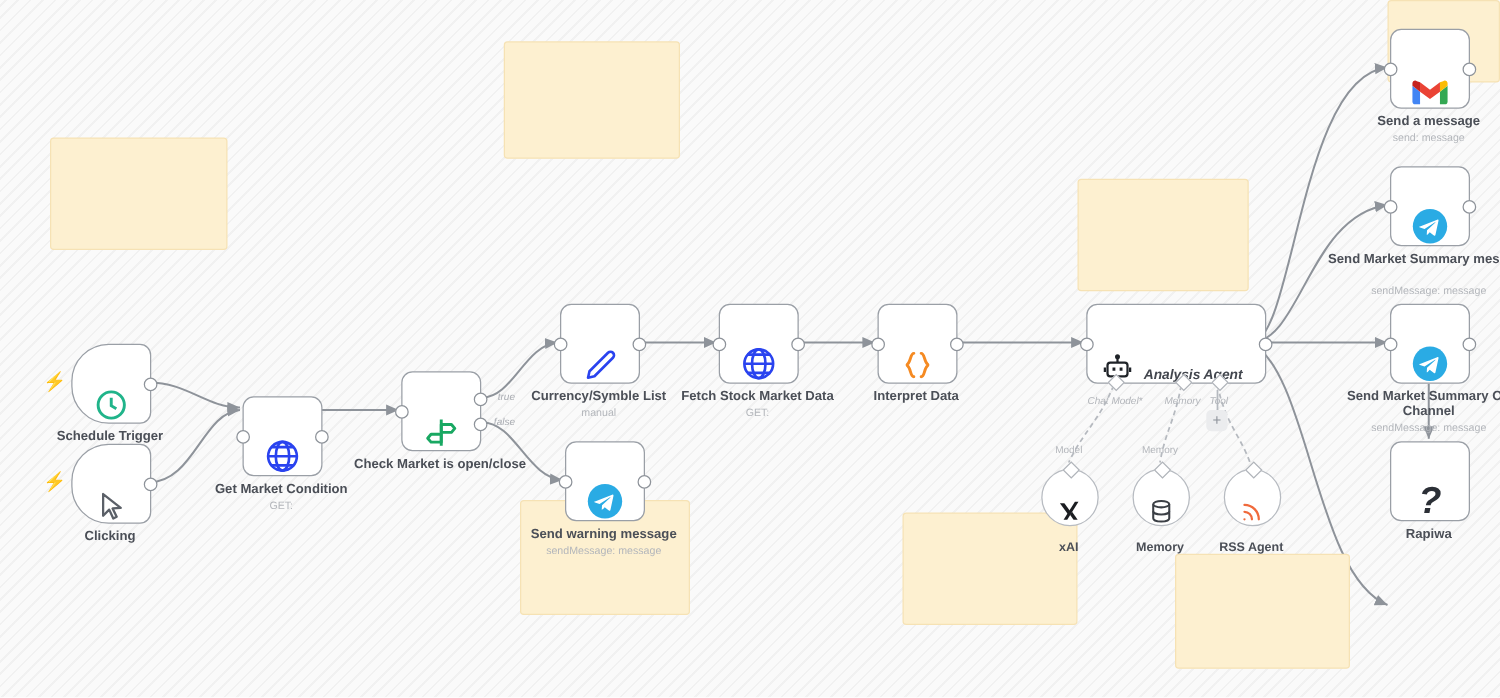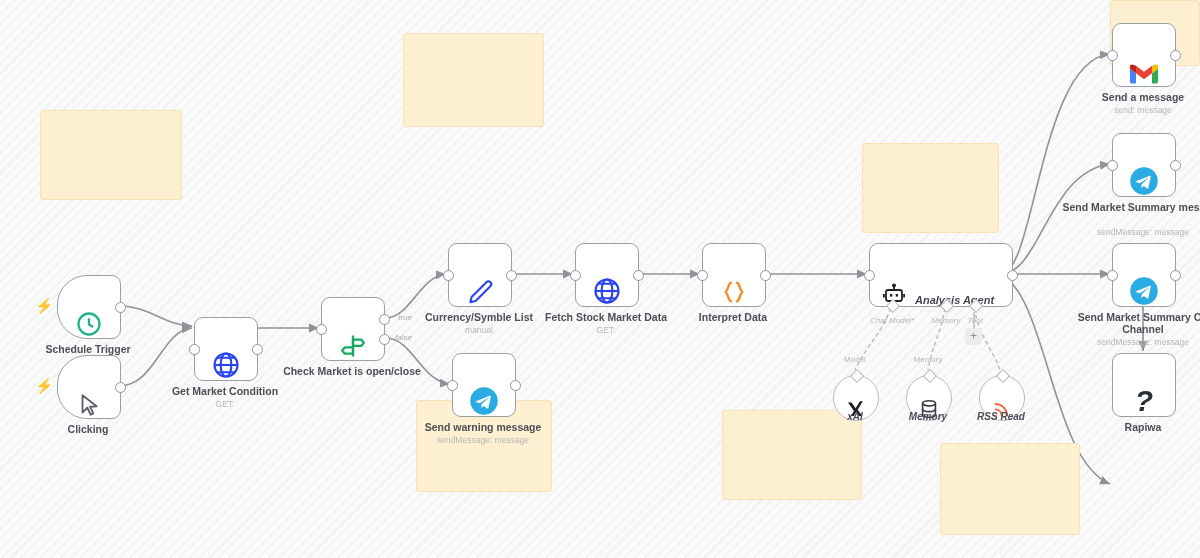--- a/index.html
+++ b/index.html
@@ -100,23 +100,22 @@
   }
 
   
   .subnode .node-box {
     width: 44px;
     height: 44px;
     border-radius: 50%;
     border: 1.5px solid #b7bbc1;
   }
   .subnode .node-title {
-    top: 36px;
+    top: 58px;
     font-size: 10px;
-    font-style: italic;
   }
 
   
   .port {
     position: absolute;
     width: 9px;
     height: 9px;
     border-radius: 50%;
     background: #fff;
     border: 1.5px solid #8e939a;
@@ -475,16 +474,16 @@
 
   <div class="node subnode" style="left:979px; top:375px; width:44px; height:44px;">
     <div class="node-box">
       <div class="diamond-top"></div>
       <svg class="ic" width="22" height="22" viewBox="0 0 24 24" fill="none" stroke="#f06a3c" stroke-width="2" stroke-linecap="round">
         <path d="M5 19h.01"></path>
         <path d="M5 12.5a6.5 6.5 0 0 1 6.5 6.5"></path>
         <path d="M5 6.5A12.5 12.5 0 0 1 17.5 19"></path>
       </svg>
     </div>
-    <div class="node-title">RSS Read</div>
+    <div class="node-title">RSS Agent</div>
   </div>
 
 </div>
 
 </body></html>

